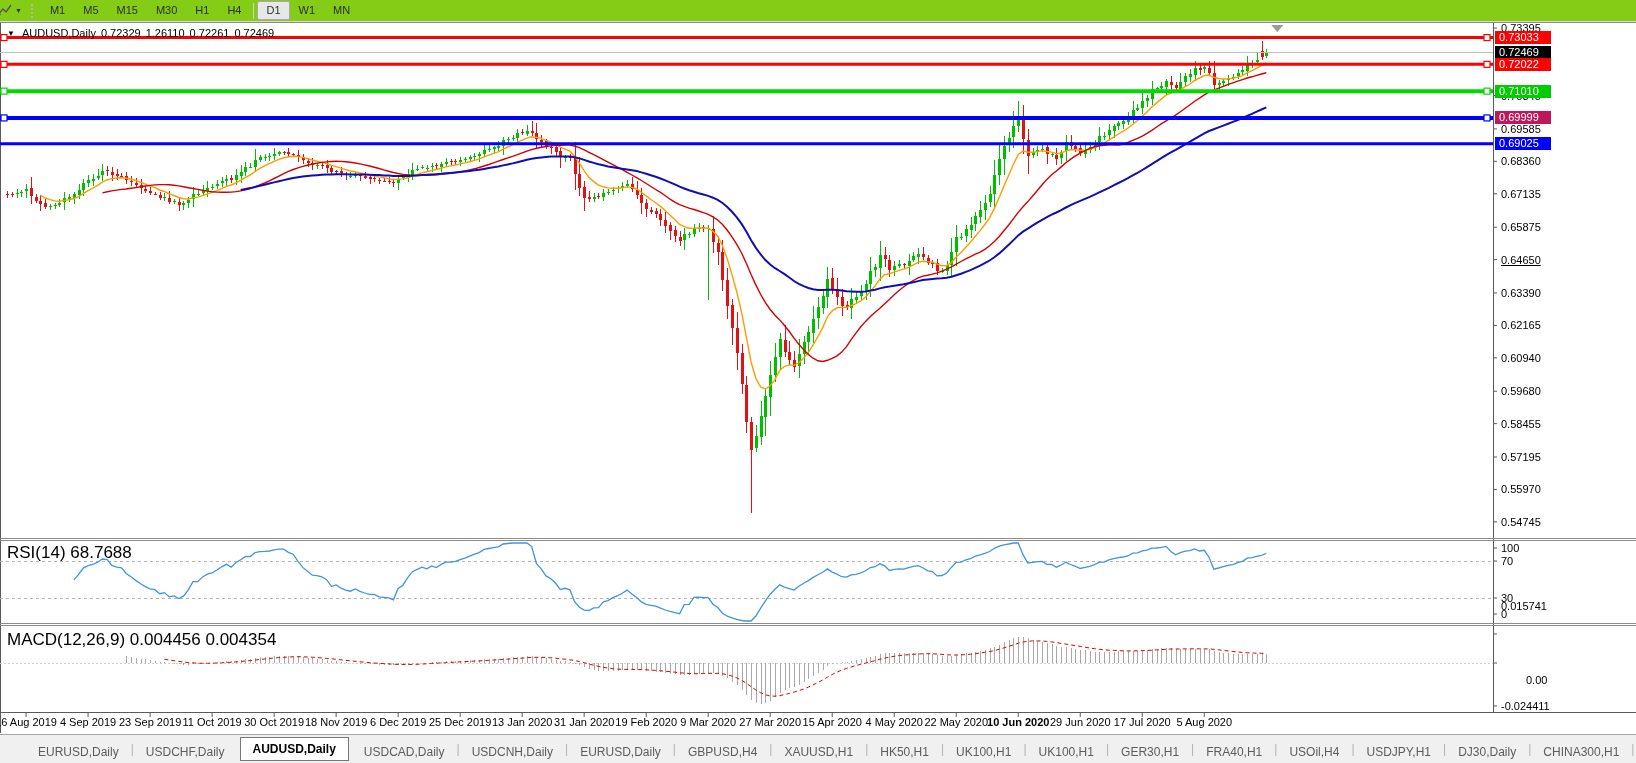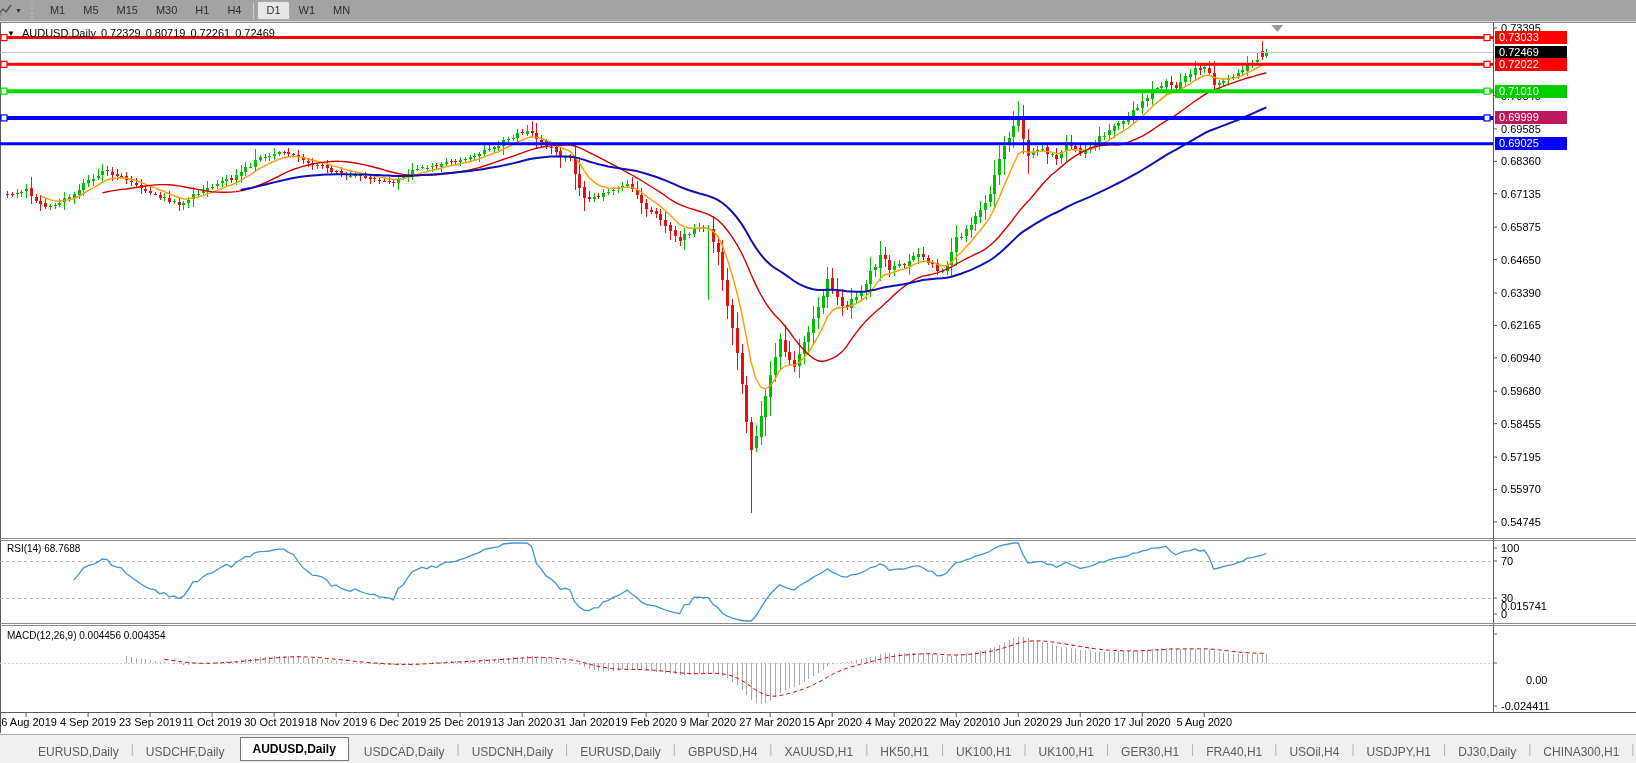--- a/index.html
+++ b/index.html
@@ -1,37 +1,37 @@
 <!DOCTYPE html>
 <html><head>
 <meta charset="utf-8">
 <style>
   html,body{margin:0;padding:0;}
   body{width:1636px;height:763px;position:relative;overflow:hidden;background:#fff;
        font-family:"Liberation Sans",sans-serif;}
   
-  .toolbar{position:absolute;left:0;top:0;width:1636px;height:22px;background:#a3a3a3;
+  .toolbar{position:absolute;left:0;top:0;width:1636px;height:22px;background:#84cc16;
            border-bottom:1px solid #d8d8d8;display:flex;align-items:center;z-index:6;box-sizing:border-box;}
   .tool-icon{margin-left:-5px;display:flex;align-items:center;}
   .dd-arrow{font-size:7px;color:#333;margin:0 4px 0 2px;}
   .grip{border-left:2px dotted #b5b5b5;height:14px;margin:0 8px 0 5px;}
   .vsep{border-left:1px solid #cfcfcf;height:16px;margin:0 3px;}
   .tf-btn{font-size:11px;color:#2e2e2e;padding:0 8px;height:17px;line-height:17px;
           border:1px solid transparent;border-radius:2px;cursor:default;}
   .tf-btn.active{background:#e7e7e7;border-color:#a9a9a9;}
   
   #chart-svg{position:absolute;left:0;top:0;z-index:1;}
   .chart-title{position:absolute;left:7px;top:27px;z-index:4;font-size:11px;color:#000;
                display:flex;align-items:center;gap:5px;white-space:nowrap;}
   .title-tri{font-size:8px;margin-right:2px;}
-  .panel-label{position:absolute;left:7px;z-index:4;font-size:10px;color:#000;white-space:nowrap;}
+  .panel-label{position:absolute;left:7px;z-index:4;font-size:17px;color:#000;white-space:nowrap;}
   .price-axis{position:absolute;left:1494px;top:0;width:142px;height:763px;z-index:4;}
   .ptick{position:absolute;left:7px;font-size:11px;color:#000;height:12px;line-height:12px;}
   .pbadge{position:absolute;left:1px;font-size:11px;color:#fff;height:13px;line-height:13px;
-          padding:0 16px 0 4px;min-width:52px;}
+          padding:0 0 0 4px;min-width:52px;}
   .date-axis{position:absolute;left:0;top:714px;width:1492px;height:20px;overflow:hidden;z-index:4;}
   .dlabel{position:absolute;top:2px;font-size:11px;color:#000;transform:translateX(-50%);white-space:nowrap;}
   
   .tabbar{position:absolute;left:0;top:734px;width:1636px;height:29px;background:#f0f0f0;
           border-top:1px solid #a6a6a6;display:flex;align-items:center;z-index:6;
           padding-left:26px;box-sizing:border-box;}
   .tab{font-size:12px;color:#5c5c5c;padding:0 12px;height:21px;line-height:26px;white-space:nowrap;cursor:default;}
   .tab.active{background:#fff;border:1px solid #777;color:#000;font-weight:700;
               height:24px;line-height:22px;margin:0 3px;box-sizing:border-box;}
   .tabsep{color:#b3b3b3;font-size:12px;}
@@ -917,40 +917,40 @@
       <span class="tf-btn active">D1</span>
       <span class="tf-btn">W1</span>
       <span class="tf-btn">MN</span>
     </span>
 </div>
 
 <div class="chart-title">
   <span class="title-tri">▼</span>
   <span>AUDUSD,Daily</span>
   <span>0.72329</span>
-  <span>0.80719</span>
+  <span>1.26110</span>
   <span>0.72261</span>
   <span>0.72469</span>
 </div>
 
 <div class="panel-label" style="top:543px;">
   <span>RSI(14)</span>&nbsp;<span>68.7688</span>
 </div>
 <div class="panel-label" style="top:630px;">
   <span>MACD(12,26,9)</span>&nbsp;<span>0.004456</span>&nbsp;<span>0.004354</span>
 </div>
 
 <div class="price-axis" id="price-axis">
     <div class="ptick" style="top: 21.9926px;">0.73395</div>
     <div class="ptick" style="top: 89.5248px;">0.70845</div>
     <div class="ptick" style="top: 122.894px;">0.69585</div>
     <div class="ptick" style="top: 155.336px;">0.68360</div>
     <div class="ptick" style="top: 187.778px;">0.67135</div>
     <div class="ptick" style="top: 221.146px;">0.65875</div>
-    <div class="ptick" style="top: 253.588px;">0.64650</div>
+    <div class="ptick" style="top: 253.588px; text-decoration: underline;">0.64650</div>
     <div class="ptick" style="top: 286.957px;">0.63390</div>
     <div class="ptick" style="top: 319.399px;">0.62165</div>
     <div class="ptick" style="top: 351.841px;">0.60940</div>
     <div class="ptick" style="top: 385.21px;">0.59680</div>
     <div class="ptick" style="top: 417.652px;">0.58455</div>
     <div class="ptick" style="top: 451.021px;">0.57195</div>
     <div class="ptick" style="top: 483.463px;">0.55970</div>
     <div class="ptick" style="top: 515.905px;">0.54745</div>
     <div class="pbadge" style="top: 31.0795px; background: rgb(255, 0, 0);">0.73033</div>
     <div class="pbadge" style="top: 46.0161px; background: rgb(0, 0, 0);">0.72469</div>
@@ -976,21 +976,21 @@
     <div class="dlabel" style="left: 398.14px;">6 Dec 2019</div>
     <div class="dlabel" style="left: 460.15px;">25 Dec 2019</div>
     <div class="dlabel" style="left: 522.16px;">13 Jan 2020</div>
     <div class="dlabel" style="left: 584.17px;">31 Jan 2020</div>
     <div class="dlabel" style="left: 646.18px;">19 Feb 2020</div>
     <div class="dlabel" style="left: 708.19px;">9 Mar 2020</div>
     <div class="dlabel" style="left: 770.2px;">27 Mar 2020</div>
     <div class="dlabel" style="left: 832.21px;">15 Apr 2020</div>
     <div class="dlabel" style="left: 894.22px;">4 May 2020</div>
     <div class="dlabel" style="left: 956.23px;">22 May 2020</div>
-    <div class="dlabel" style="left: 1018.24px;">10 Jun 2020</div>
+    <div class="dlabel" style="left: 1018.24px; font-weight: bold;">10 Jun 2020</div>
     <div class="dlabel" style="left: 1080.25px;">29 Jun 2020</div>
     <div class="dlabel" style="left: 1142.26px;">17 Jul 2020</div>
     <div class="dlabel" style="left: 1204.27px;">5 Aug 2020</div>
   </div>
 
 <div class="tabbar" id="tabbar">
     <span class="tab">EURUSD,Daily</span>
     <span class="tabsep">|</span>
     <span class="tab">USDCHF,Daily</span>
     <span class="tab active">AUDUSD,Daily</span>

